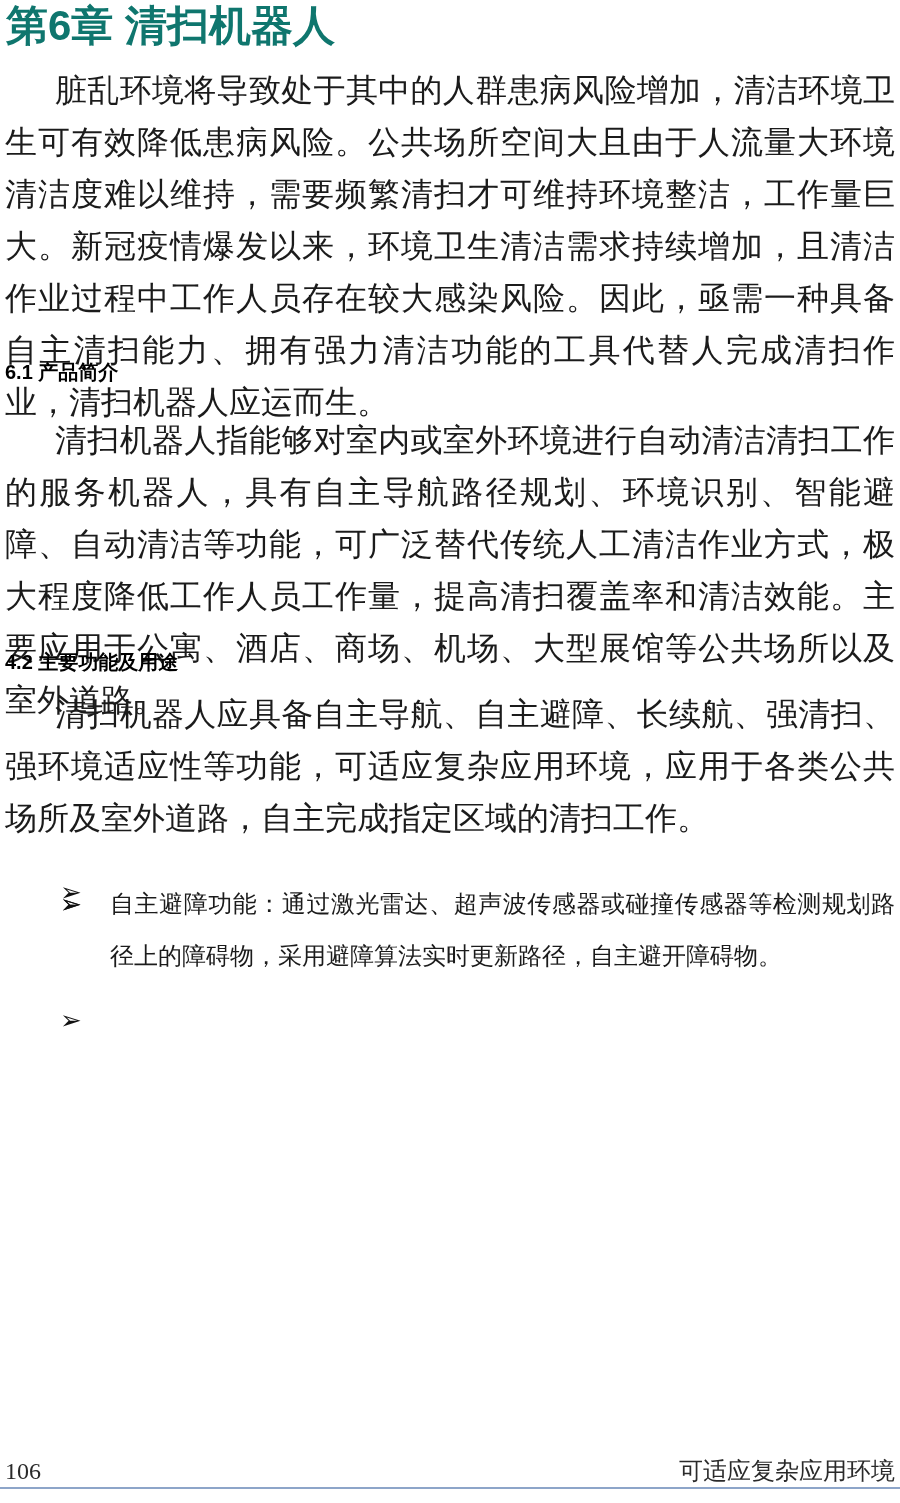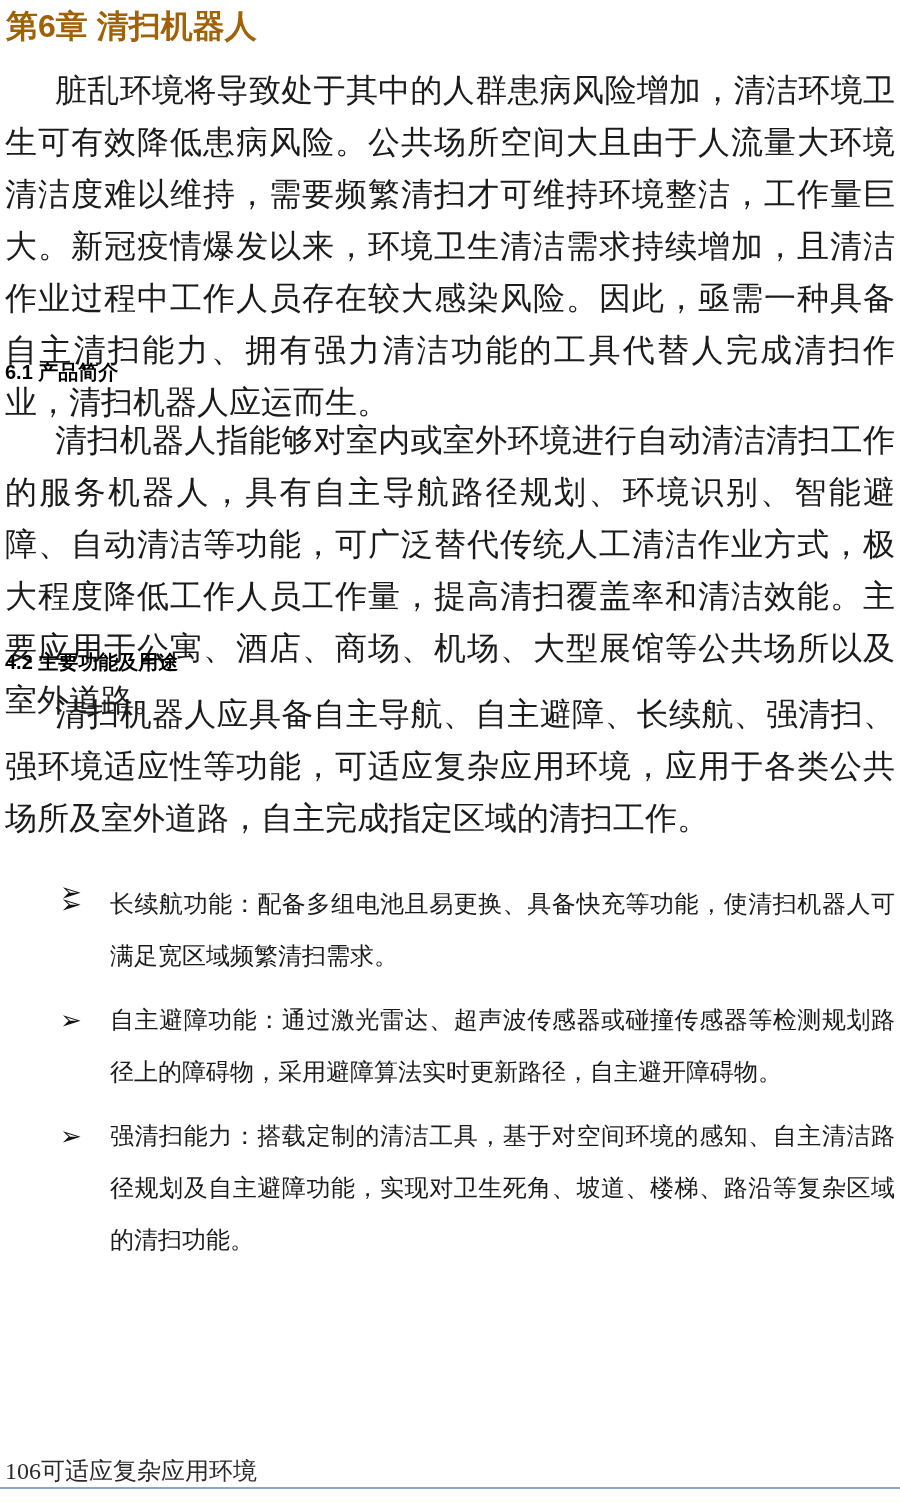--- a/index.html
+++ b/index.html
@@ -16,23 +16,23 @@
     font-family: "Liberation Serif", "DejaVu Serif", serif;
     overflow: hidden;
   }
   .chapter-title {
     position: absolute;
     top: 2px;
     left: 6px;
     margin: 0;
     font-family: "Liberation Sans", "DejaVu Sans", sans-serif;
     font-weight: 700;
-    font-size: 32px;
+    font-size: 42px;
     line-height: 48px;
-    color: #a16207;
+    color: #0f766e;
     white-space: nowrap;
   }
   .section-heading {
     position: absolute;
     left: 5px;
     margin: 0;
     font-family: "Liberation Sans", "DejaVu Sans", sans-serif;
     font-weight: 700;
     font-size: 20px;
     line-height: 44px;
@@ -84,21 +84,21 @@
     display: block;
     text-align: justify;
     color: #1b1b1b;
   }
   .page-footer {
     position: absolute;
     top: 1456px;
     left: 5px;
     width: 890px;
     display: flex;
-    justify-content: flex-start;
+    justify-content: space-between;
     align-items: flex-end;
     font-size: 24px;
     line-height: 30px;
     color: #2a2a2a;
   }
   .footer-rule {
     position: absolute;
     top: 1487px;
     left: 0;
     width: 900px;
@@ -121,29 +121,27 @@
   <h2 class="section-heading heading-6-2">4.2 主要功能及用途</h2>
 
   <p class="body-para para-3">清扫机器人应具备自主导航、自主避障、长续航、强清扫、强环境适应性等功能，可适应复杂应用环境，应用于各类公共场所及室外道路，自主完成指定区域的清扫工作。</p>
 
   <ul class="bullet-list">
     <li>
       <span class="bullet-marker">➢</span>
     </li>
     <li>
       <span class="bullet-marker">➢</span>
-      <span class="bullet-text">长续航功能：配备多组电池且易更换、具备快充等功能，使清扫机器人可满足宽区域频繁清扫需求。</span>
     </li>
     <li>
       <span class="bullet-marker">➢</span>
       <span class="bullet-text">自主避障功能：通过激光雷达、超声波传感器或碰撞传感器等检测规划路径上的障碍物，采用避障算法实时更新路径，自主避开障碍物。</span>
     </li>
     <li>
       <span class="bullet-marker">➢</span>
-      <span class="bullet-text">强清扫能力：搭载定制的清洁工具，基于对空间环境的感知、自主清洁路径规划及自主避障功能，实现对卫生死角、坡道、楼梯、路沿等复杂区域的清扫功能。</span>
     </li>
   </ul>
 
   <div class="page-footer">
     <span>106</span>
     <span>可适应复杂应用环境</span>
   </div>
 
   <div class="footer-rule" style="background: rgb(141, 165, 201);"></div>
 

